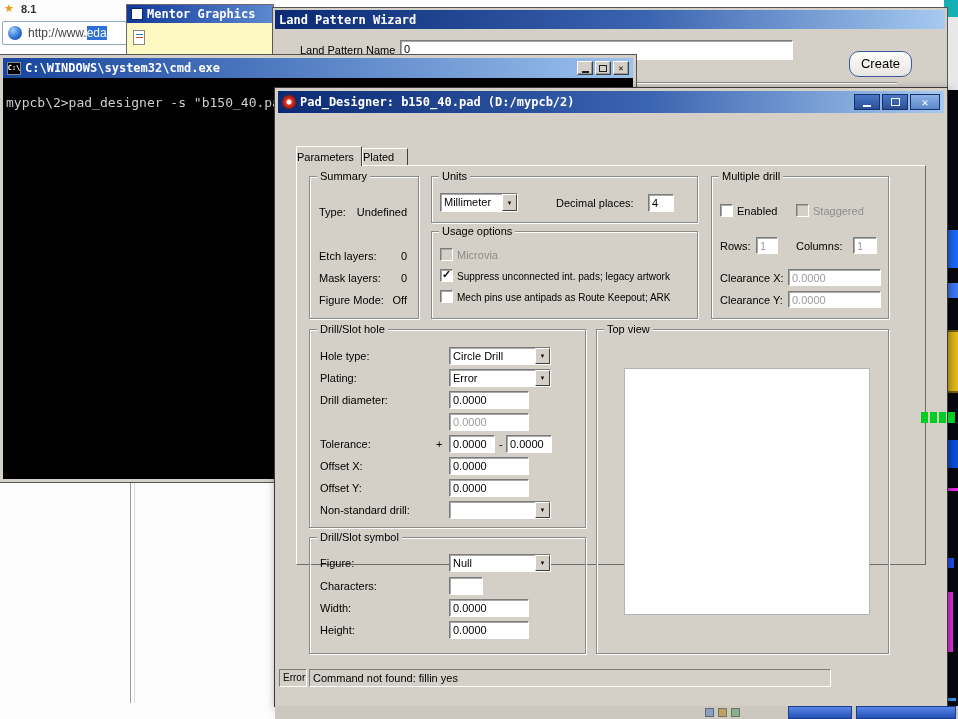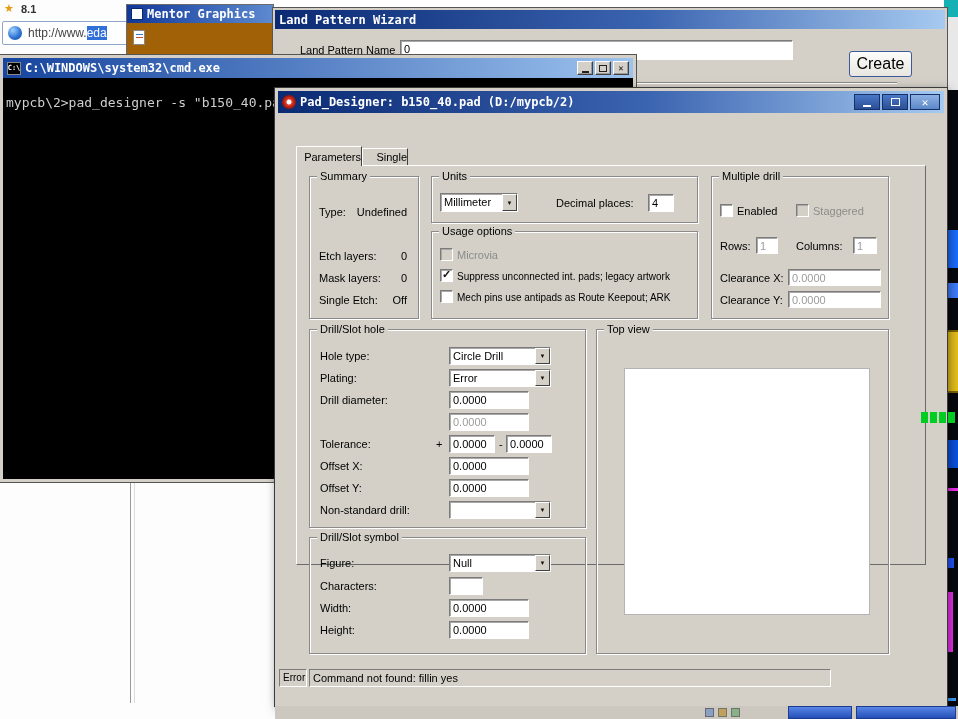--- a/index.html
+++ b/index.html
@@ -23,35 +23,35 @@
       border-color:#7b7b7b #fff #fff #7b7b7b;box-shadow:inset 1px 1px 0 #a8a8a8;display:flex;
       align-items:center;justify-content:center;font-size:11px;font-weight:bold;color:#111;}
   .cb.dis{background:#d4d0c8;color:#888;}
   .cb .tick{margin-top:-2px;}
   .group{position:absolute;border:1px solid #8a8a8a;box-shadow:1px 1px 0 #fff,inset 1px 1px 0 #fff;}
   .group>.legend{position:absolute;top:-7px;left:7px;background:#d4d0c8;padding:0 3px;line-height:12px;
                  font-size:11px;white-space:nowrap;}
   .srow{position:absolute;left:9px;right:11px;display:flex;justify-content:space-between;font-size:11px;white-space:nowrap;}
   .panel{background:#d4d0c8;border:1px solid;border-color:#fff #6a6a6a #6a6a6a #fff;}
   .tab{position:absolute;background:#d4d0c8;border:1px solid #404040;border-bottom:none;
-       border-top-color:#fff;border-left-color:#fff;text-align:right;font-size:11px;}
+       border-top-color:#fff;border-left-color:#fff;text-align:left;font-size:11px;}
   .menu-item{display:inline-block;font-size:12px;color:#4a4a4a;margin-right:14px;cursor:default;}
   .menu-item::first-letter{text-decoration:underline;}
   .statusbox{position:absolute;background:#d4d0c8;border:1px solid;border-color:#7b7b7b #fff #fff #7b7b7b;
              font-size:10px;padding:2px 3px;white-space:nowrap;overflow:hidden;}
   .wbtn-blue{width:26px;height:16px;background:linear-gradient(180deg,#4a78c8,#2a4f96);
              border:1px solid #16306a;display:flex;align-items:center;justify-content:center;color:#fff;}
   .wbtn-blue.close{width:30px;background:linear-gradient(180deg,#8fb2e4,#5c88c8);}
   .wbtn-gray{width:16px;height:14px;background:#d4d0c8;border:1px solid;border-color:#fff #404040 #404040 #fff;
              box-shadow:inset -1px -1px 0 #9a9a9a;display:flex;align-items:center;justify-content:center;color:#222;}
   .min-glyph{width:8px;height:2px;background:#fff;margin-top:8px;}
   .min-glyph.dark{background:#222;margin-top:7px;width:7px;}
   .max-glyph{width:9px;height:8px;border:1px solid #fff;}
   .max-glyph.dark{border-color:#222;width:8px;height:7px;}
-  .btn-xp{position:absolute;text-align:center;font-size:16px;color:#000;border:1px solid #3c5a9c;border-radius:3px;
+  .btn-xp{position:absolute;text-align:center;font-size:13px;color:#000;border:1px solid #3c5a9c;border-radius:10px;
           background:linear-gradient(180deg,#fdfdfb,#e8e6df);}
   .tb-icon{display:inline-block;width:12px;height:12px;background:#fff;border:1px solid #0a2a6a;flex:none;}
   .cmd-icon{display:inline-flex;width:14px;height:13px;background:#000;border:1px solid #888;color:#fff;
             font:bold 7px "DejaVu Sans Mono",monospace;align-items:center;justify-content:center;flex:none;}
   .pad-icon{display:inline-block;width:14px;height:14px;border-radius:50%;flex:none;
             background:radial-gradient(circle,#fff 0,#fff 2px,#e23a2a 3px,#8c1408 7px);}
 </style>
 </head>
 <body>
 
@@ -74,21 +74,21 @@
     <span class="a" style="left:4px;top:2px;font-size:11px;color:#e89b12">★</span>
     <span class="a" style="left:21px;top:3px;font-weight:bold;color:#333">8.1</span>
     <div class="a" style="left:2px;top:21px;width:128px;height:24px;background:#fff;border:1px solid #8fa8c8;border-radius:2px;overflow:hidden">
       <span class="a" style="left:5px;top:4px;width:14px;height:14px;border-radius:50%;background:radial-gradient(circle at 35% 30%,#9cd0ff,#2a6fd0 60%,#134a9e)"></span>
       <span class="a" style="left:25px;top:4px;font-size:12px;color:#444;white-space:nowrap"><span>http://www.</span><span style="background:#2f6fd8;color:#fff">eda</span></span>
     </div>
     <span class="a" style="left:130px;top:46px;width:1px;height:657px;background:#9a9a9a"></span>
     <span class="a" style="left:134px;top:46px;width:1px;height:657px;background:#dcdcdc"></span>
   </div>
 
-  <div class="a" style="left:127px;top:5px;width:146px;height:50px;background:#a16207;z-index:3;box-shadow:0 0 0 1px #6a6a6a">
+  <div class="a" style="left:127px;top:5px;width:146px;height:50px;background:#fef9c3;z-index:3;box-shadow:0 0 0 1px #6a6a6a">
     <div class="a titlebar" style="left:0;top:0;width:146px;height:18px;background:linear-gradient(90deg,#11389a,#5d8ad0)">
       <span class="tb-icon"></span>
       <span>Mentor Graphics</span>
     </div>
     <div class="a" style="left:6px;top:25px;width:12px;height:15px;background:#fff;border:1px solid #888">
       <span class="a" style="left:2px;top:3px;width:7px;height:1px;background:#3a78c8"></span>
       <span class="a" style="left:2px;top:6px;width:7px;height:1px;background:#c84a3a"></span>
     </div>
   </div>
 
@@ -136,40 +136,40 @@
             <span class="max-glyph"></span>
           </span>
         <span class="wbtn-blue close">
             <span style="font-size:11px;font-weight:bold">✕</span>
           </span>
       </span>
     </div>
 
 
     <div class="a tab" style="left:21px;top:58px;width:66px;height:20px;z-index:3;line-height:20px"><span>Parameters</span></div>
-    <div class="a tab" style="left:87px;top:60px;width:46px;height:18px;z-index:1;line-height:17px"><span>Single</span></div>
+    <div class="a tab" style="left:87px;top:60px;width:46px;height:18px;z-index:1;line-height:17px"><span>Plated</span></div>
 
     <div class="a panel" style="left:21px;top:77px;width:630px;height:400px;z-index:2">
 
       <div class="group" style="left:12px;top:10px;width:110px;height:143px">
         <span class="legend">Summary</span>
         <div class="srow" style="top:29px">
           <span>Type:</span>
             <span>Undefined</span>
           </div>
         <div class="srow" style="top:73px">
           <span>Etch layers:</span>
             <span>0</span>
           </div>
         <div class="srow" style="top:95px">
           <span>Mask layers:</span>
             <span>0</span>
           </div>
         <div class="srow" style="top:117px">
-          <span>Single Etch:</span>
+          <span>Figure Mode:</span>
             <span>Off</span>
           </div>
       </div>
 
       <div class="group" style="left:134px;top:10px;width:267px;height:47px">
         <span class="legend">Units</span>
         <div class="field combo" style="left:8px;top:16px;width:78px;height:19px">
           <span>Millimeter</span>
           <span class="combo-btn">
               <span>▼</span>

